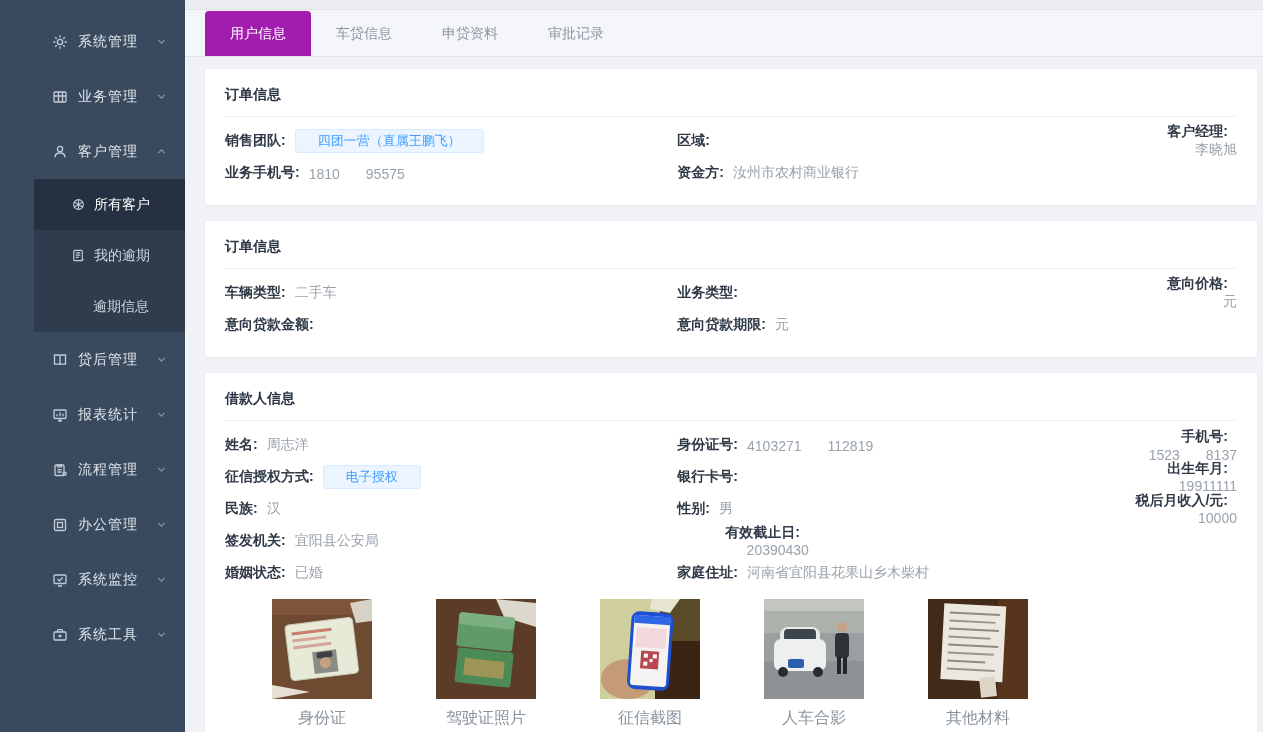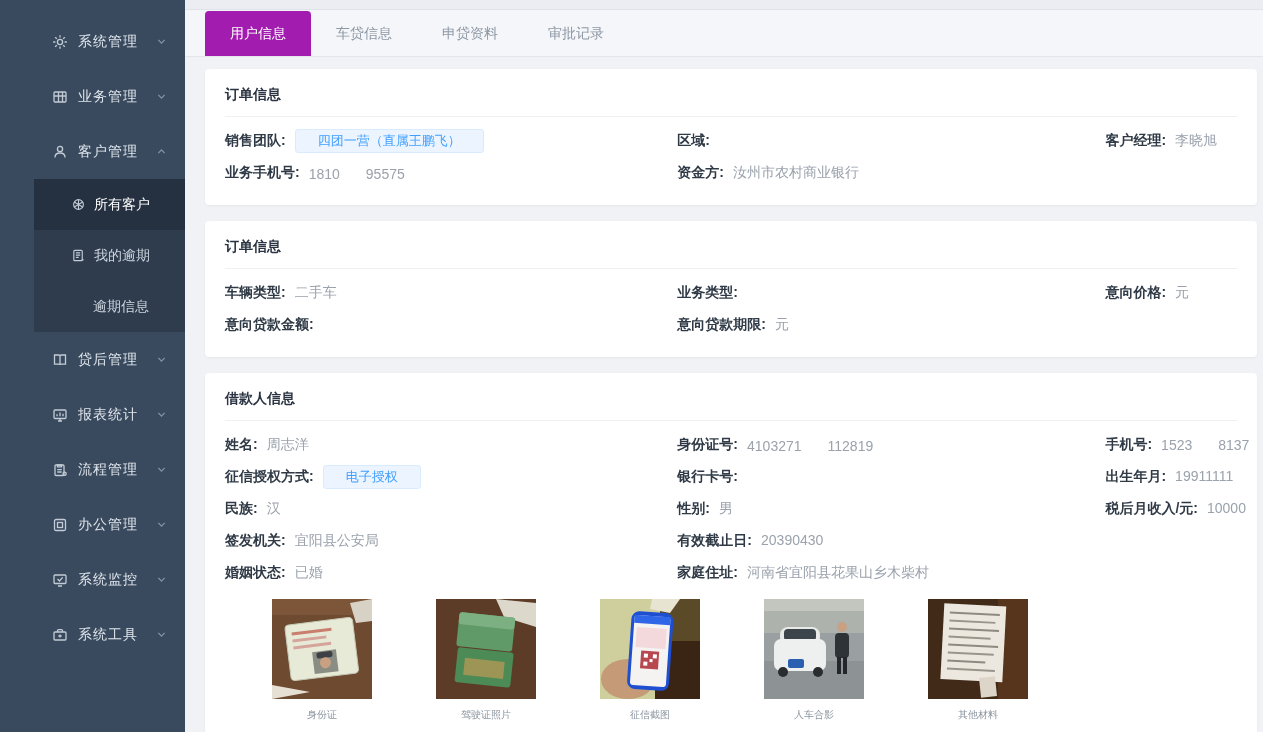--- a/index.html
+++ b/index.html
@@ -30,31 +30,31 @@
   .tab.active { background:#a21caf; color:#ffffff;margin-top:24px; }
 
   .content { flex:1; padding:12px 6px 0 20px; overflow:hidden; }
   .card { background:#ffffff; border-radius:4px; box-shadow:0 1px 3px rgba(0,0,0,.05);
     padding:17px 20px 16px 20px; margin-bottom:16px; }
   .card-title { font-weight:bold; color:#2b3442; font-size:14px; padding-bottom:12px;
     border-bottom:1px solid #eef0f4; margin-bottom:8px; }
   .frow { display:flex; align-items:center; height:32px; }
   .c1 { width:44.7%; min-width:0; display:flex; align-items:center; }
   .c2 { width:42.3%; min-width:0; display:flex; align-items:center; }
-  .c3 { width:13%;  display:flex; align-items:flex-start; white-space:nowrap; }
+  .c3 { width:13%;  display:flex; align-items:flex-end; white-space:nowrap;flex-direction:column; }
   .lbl { font-weight:bold; color:#2f3a46; margin-right:9px; white-space:nowrap; }
   .val { color:#9aa2ac; white-space:nowrap; }
   .censor { display:inline-block; width:26px; height:14px; }
   .tag { display:inline-block; padding:4px 22px; background:#ecf5ff; border:1px solid #d9ecff;
     border-radius:3px; color:#409eff; font-size:13px; line-height:1.1; }
 
   .photos { display:flex; gap:64px; margin:10px 0 0 47px; }
   .photo-wrap { width:100px; text-align:center; }
   .photo { width:100px; height:100px; display:block; cursor:pointer; }
-  .caption { margin-top:9px; font-size:10px; color:#8a949e; }
+  .caption { margin-top:9px; font-size:16px; color:#8a949e; }
 </style>
 </head>
 <body>
 
 <div class="app">
 
   <div class="sidebar">
 
     <div class="sitem">
       <svg class="ic" viewBox="0 0 16 16">

